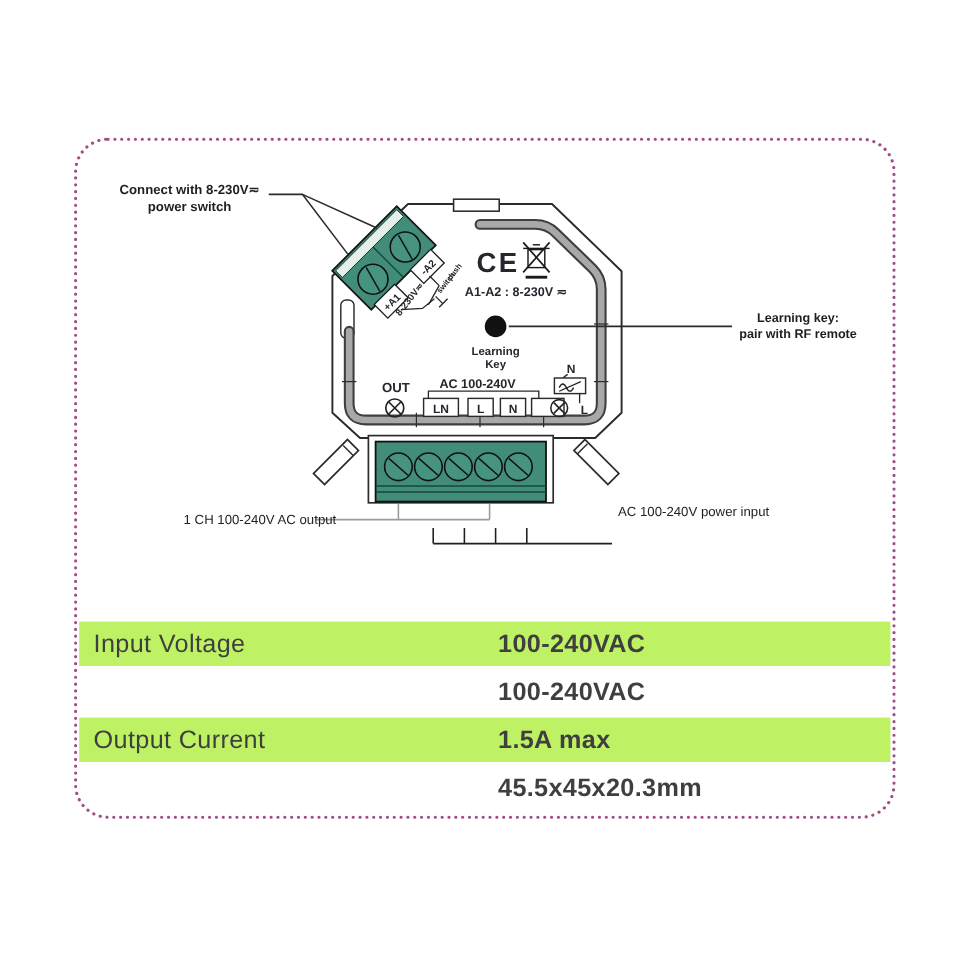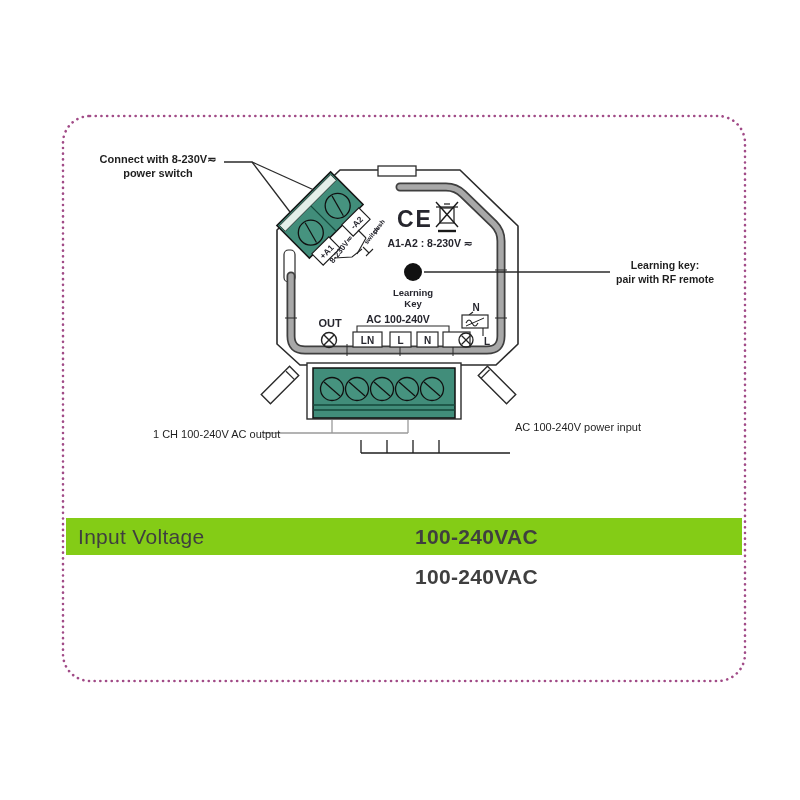--- a/index.html
+++ b/index.html
@@ -6,21 +6,21 @@
   .canvas{position:relative;width:800px;height:800px;background:#fff;overflow:hidden;
           font-family:"Liberation Sans",sans-serif;}
   svg{position:absolute;left:0;top:0;}
   svg text{font-family:"Liberation Sans",sans-serif;fill:#26262e;}
   .ann{position:absolute;color:#1f1f1f;font-size:11px;line-height:14px;}
   .ann.center{text-align:center;font-weight:bold;}
   
   .spec{position:absolute;left:66px;top:518px;width:676px;display:flex;flex-direction:column;gap:3px;}
   .srow{height:37px;display:flex;align-items:center;position:relative;
         font-size:21px;color:#3f3f3f;letter-spacing:0.3px;}
-  .srow.pink{background:#84cc16;}
+  .srow.pink{background:#bef264;}
   .srow .rl{position:absolute;left:12px;}
   .srow .rv{position:absolute;left:349px;font-weight:bold;}
 </style>
 </head>
 <body>
 
 <div class="canvas">
 
   <svg width="800" height="800" viewBox="0 0 800 800">
 
@@ -176,17 +176,22 @@
   <div class="ann" style="left:515px;top:420px;">AC 100-240V power input</div>
 
   <div class="spec">
     <div class="srow pink">
       <span class="rl">Input Voltage</span>
       <span class="rv">100-240VAC</span>
     </div>
     <div class="srow">
       <span class="rv">100-240VAC</span>
     </div>
+    <div class="srow pink">
+      <span class="rl">Output Current</span>
+      <span class="rv">1.5A max</span>
+    </div>
     <div class="srow">
+      <span class="rv">45.5x45x20.3mm</span>
     </div>
   </div>
 
 </div>
 
 </body></html>

